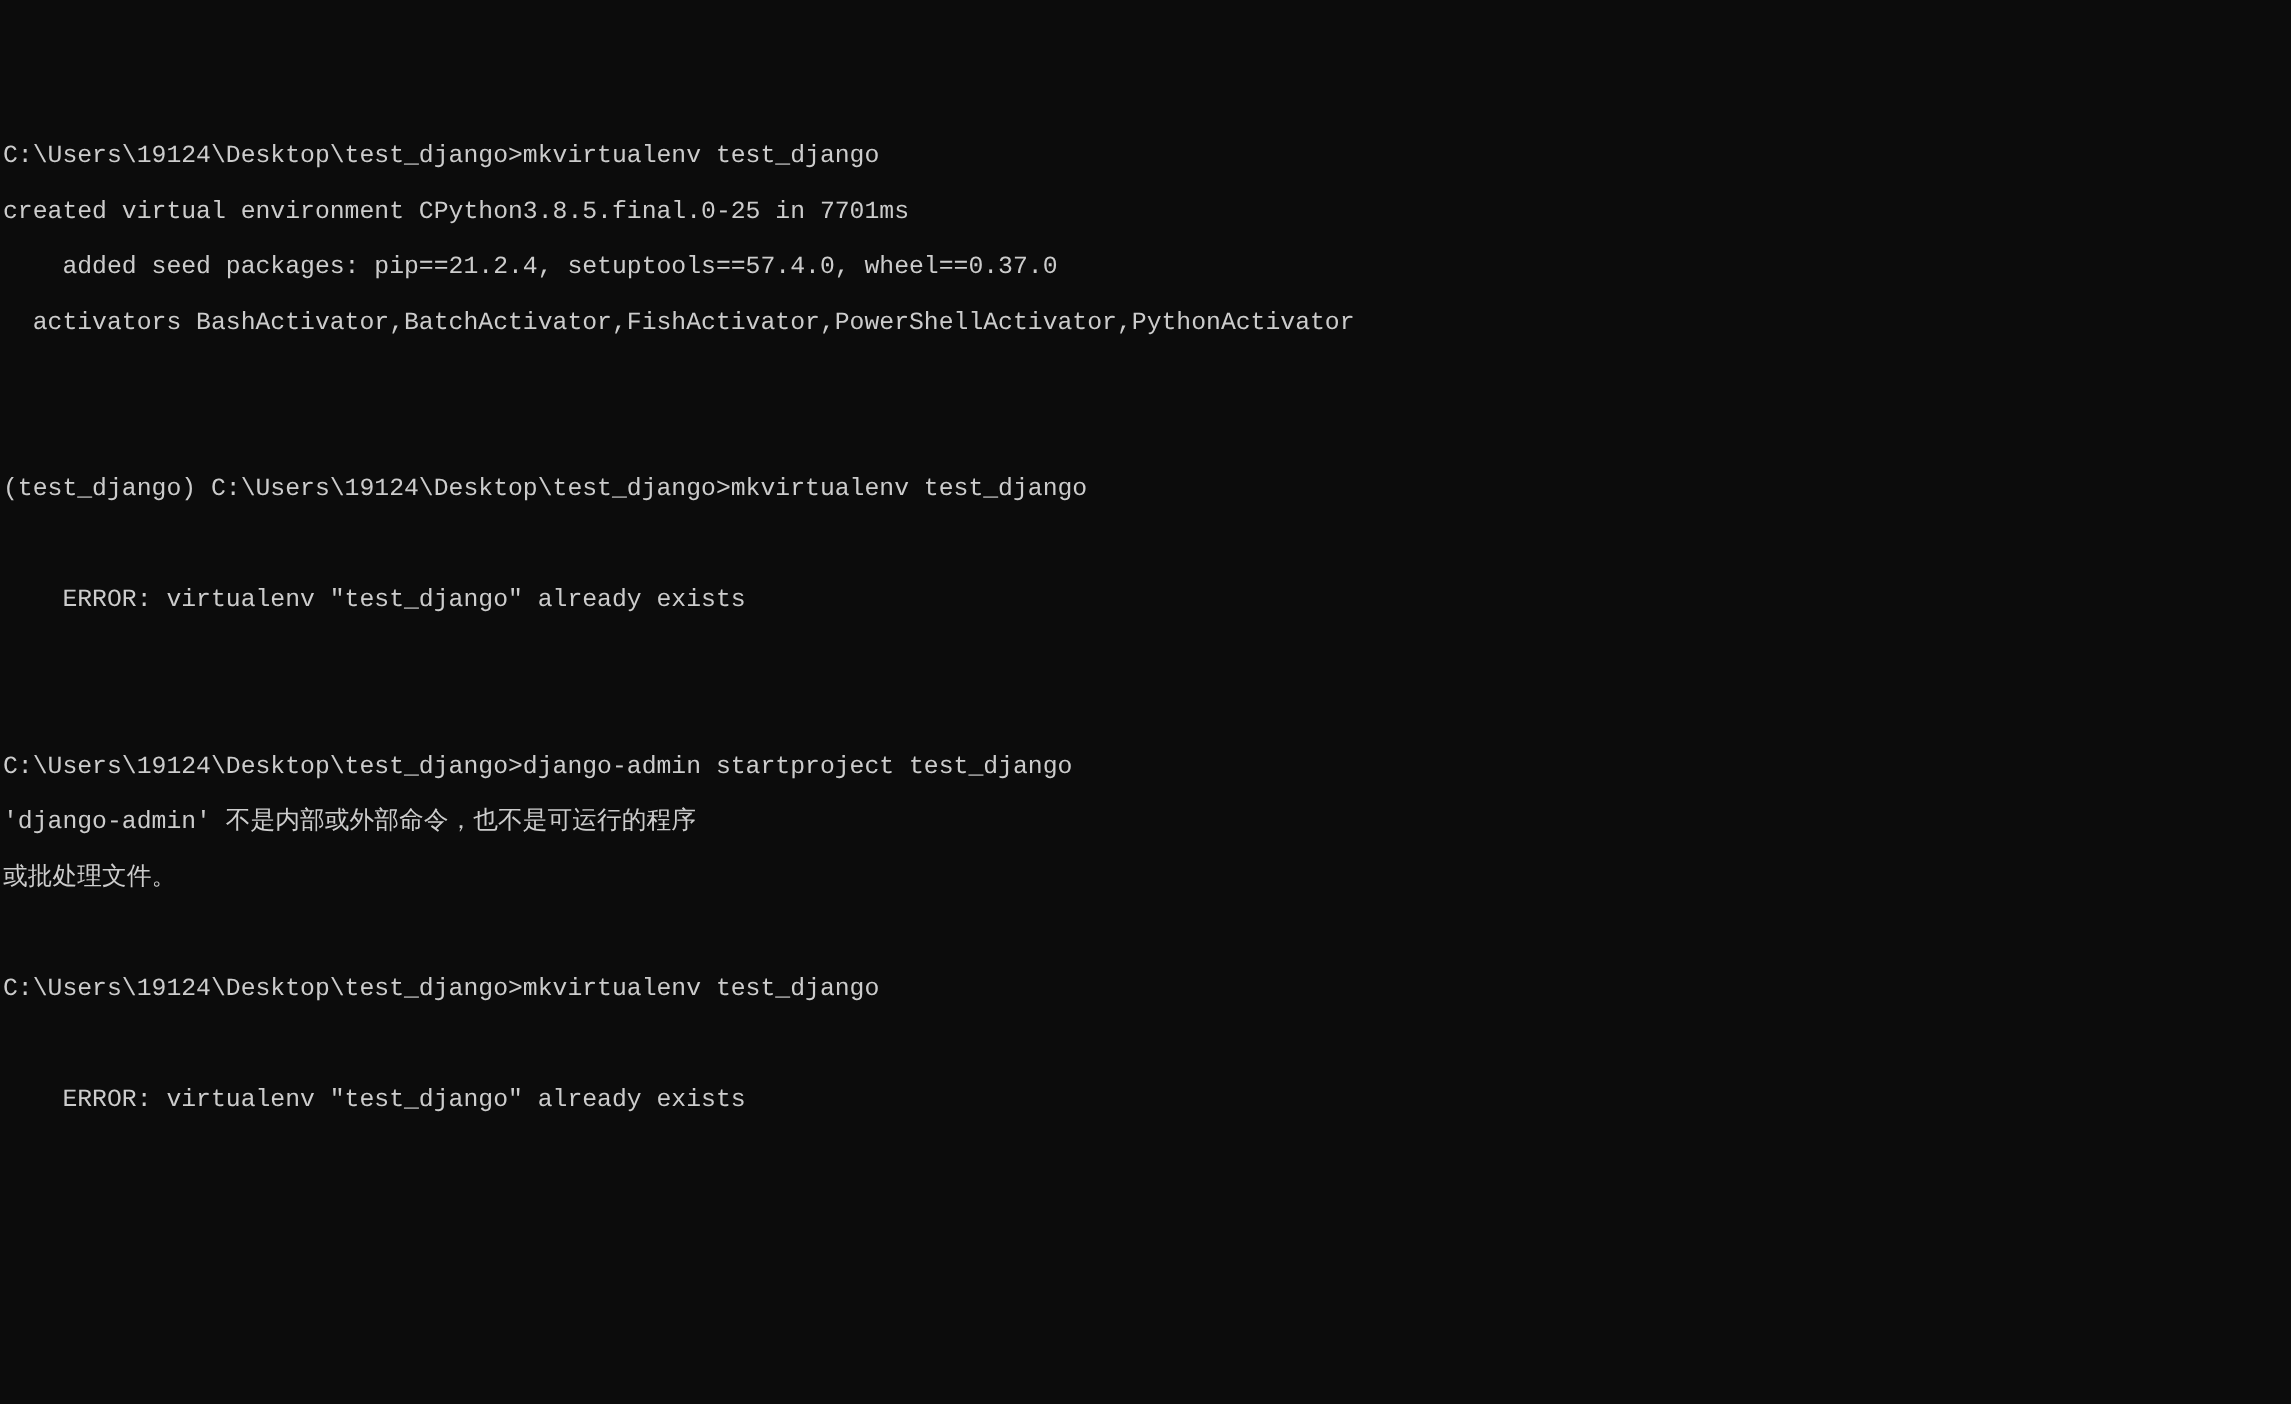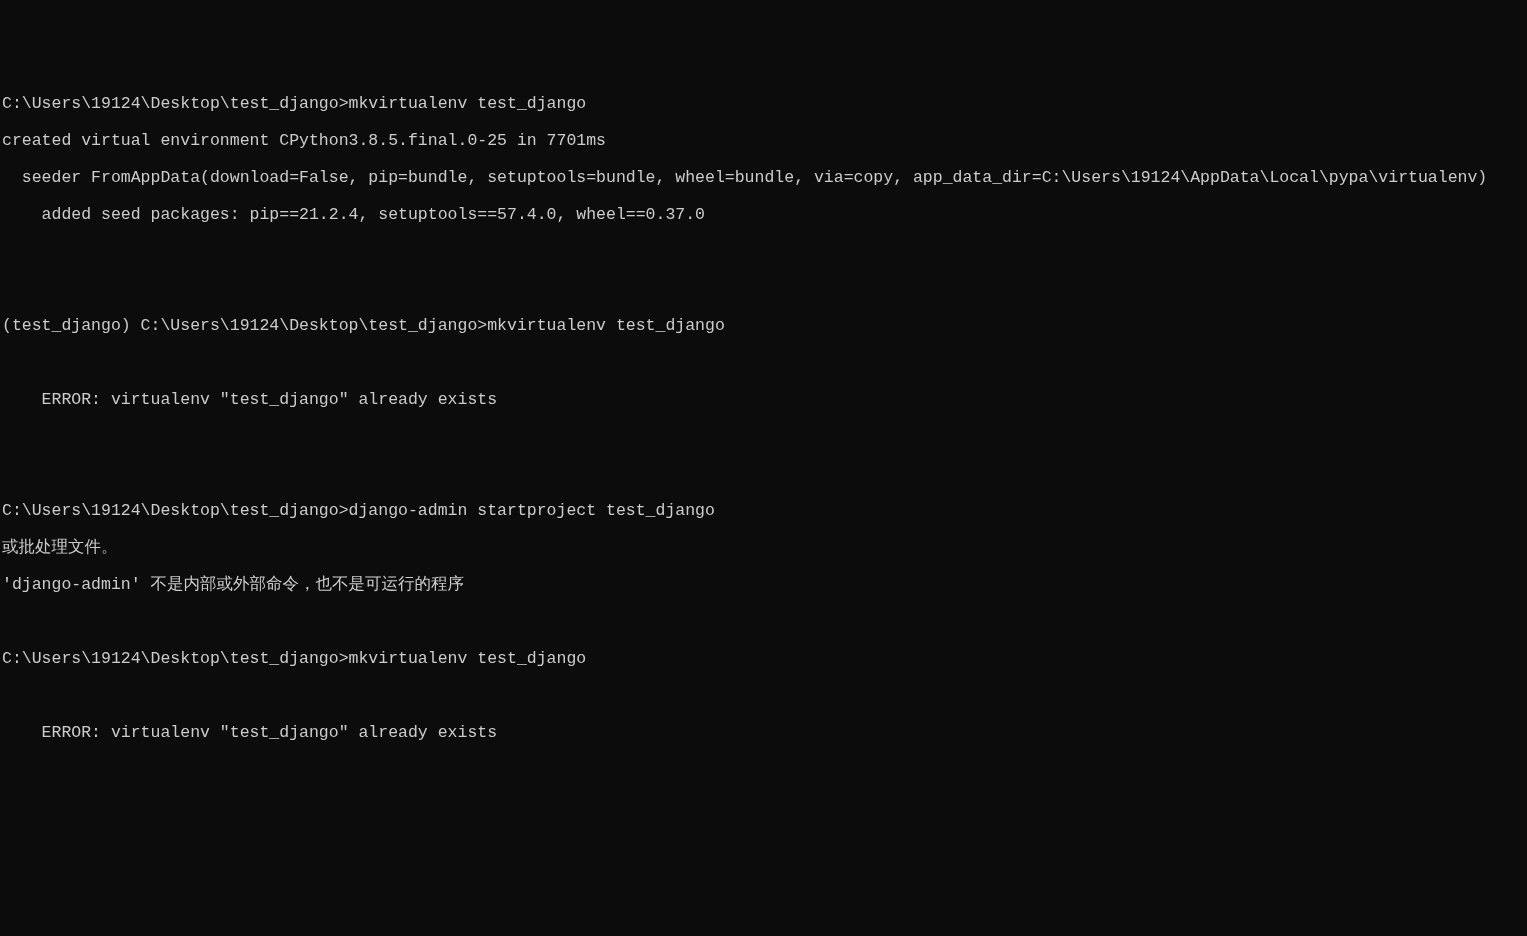--- a/index.html
+++ b/index.html
@@ -24,32 +24,32 @@
     }
   </style>
 </head>
 <body>
 
 
 
 <div class="terminal">
 <span class="line">C:\Users\19124\Desktop\test_django&gt;mkvirtualenv test_django</span>
 <span class="line">created virtual environment CPython3.8.5.final.0-25 in 7701ms</span>
-<span class="line">  seeder FromAppData(download=False, pip=bundle, setuptools=bundle, wheel=bundle, via=copy, app_data_dir=C:\Users\19124\AppData\Local\pypa\virtualenv)</span>
 <span class="line">    added seed packages: pip==21.2.4, setuptools==57.4.0, wheel==0.37.0</span>
+<span class="line">  activators BashActivator,BatchActivator,FishActivator,PowerShellActivator,PythonActivator</span>
 <span class="line"></span>
 <span class="line"></span>
 <span class="line">(test_django) C:\Users\19124\Desktop\test_django&gt;mkvirtualenv test_django</span>
 <span class="line"></span>
 <span class="line">    ERROR: virtualenv "test_django" already exists</span>
 <span class="line"></span>
 <span class="line"></span>
 <span class="line">C:\Users\19124\Desktop\test_django&gt;django-admin startproject test_django</span>
+<span class="line">'django-admin' 不是内部或外部命令，也不是可运行的程序</span>
 <span class="line">或批处理文件。</span>
-<span class="line">'django-admin' 不是内部或外部命令，也不是可运行的程序</span>
 <span class="line"></span>
 <span class="line">C:\Users\19124\Desktop\test_django&gt;mkvirtualenv test_django</span>
 <span class="line"></span>
 <span class="line">    ERROR: virtualenv "test_django" already exists</span>
 <span class="line"></span>
 <span class="line"></span>
 
 
 
 

